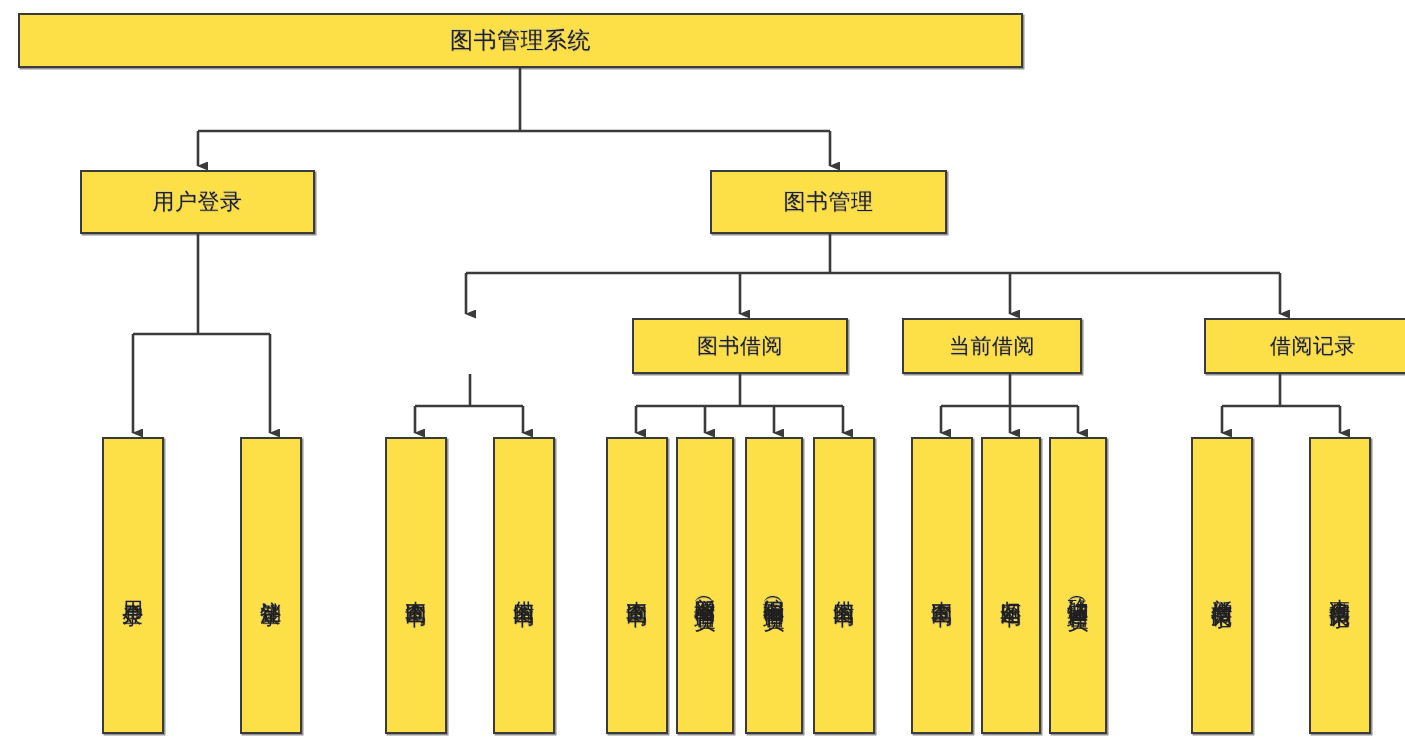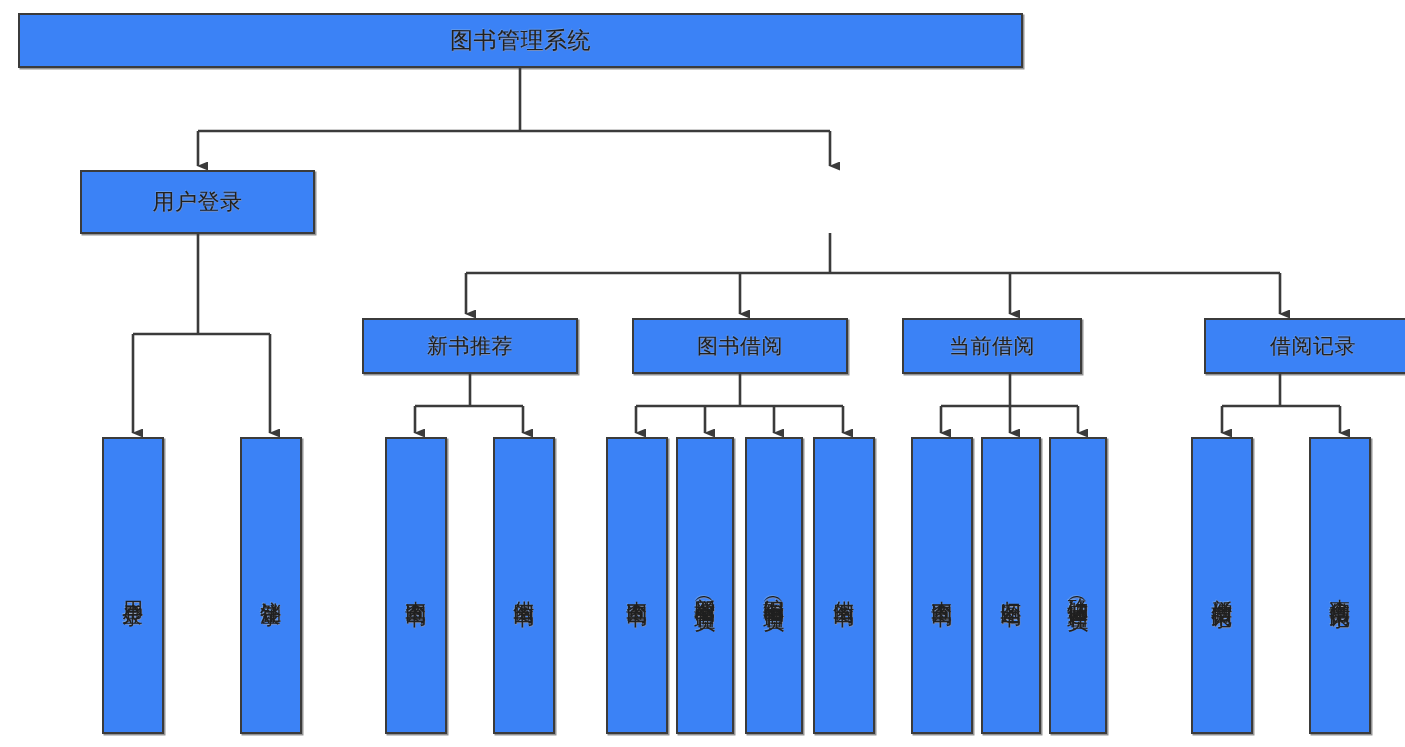--- a/index.html
+++ b/index.html
@@ -23,21 +23,21 @@
     position: absolute;
     left: 0;
     top: 0;
     width: 1405px;
     height: 747px;
     pointer-events: none;
   }
   .node {
     position: absolute;
     box-sizing: border-box;
-    background: #3b82f6;
+    background: #fde047;
     border: 2px solid #3b3b3b;
     box-shadow: 1.5px 1.5px 0 0 rgba(60,60,60,0.55);
     display: flex;
     align-items: center;
     justify-content: center;
     z-index: 3;
   }
   .node-label {
     display: block;
     text-align: center;
@@ -154,24 +154,24 @@
     </g>
   </svg>
 
   <div class="node root">
     <span class="node-label">图书管理系统</span>
   </div>
 
   <div class="node level2" style="left:80px; top:170px; width:235px;">
     <span class="node-label">用户登录</span>
   </div>
-
-  <div class="node level3" style="left:362px; width:216px;">
-    <span class="node-label">新书推荐</span>
-  </div>
+  <div class="node level2" style="left:710px; top:170px; width:237px;">
+    <span class="node-label">图书管理</span>
+  </div>
+
   <div class="node level3" style="left:632px; width:216px;">
     <span class="node-label">图书借阅</span>
   </div>
   <div class="node level3" style="left:902px; width:180px;">
     <span class="node-label">当前借阅</span>
   </div>
   <div class="node level3" style="left:1204px; width:218px;">
     <span class="node-label">借阅记录</span>
   </div>
 

